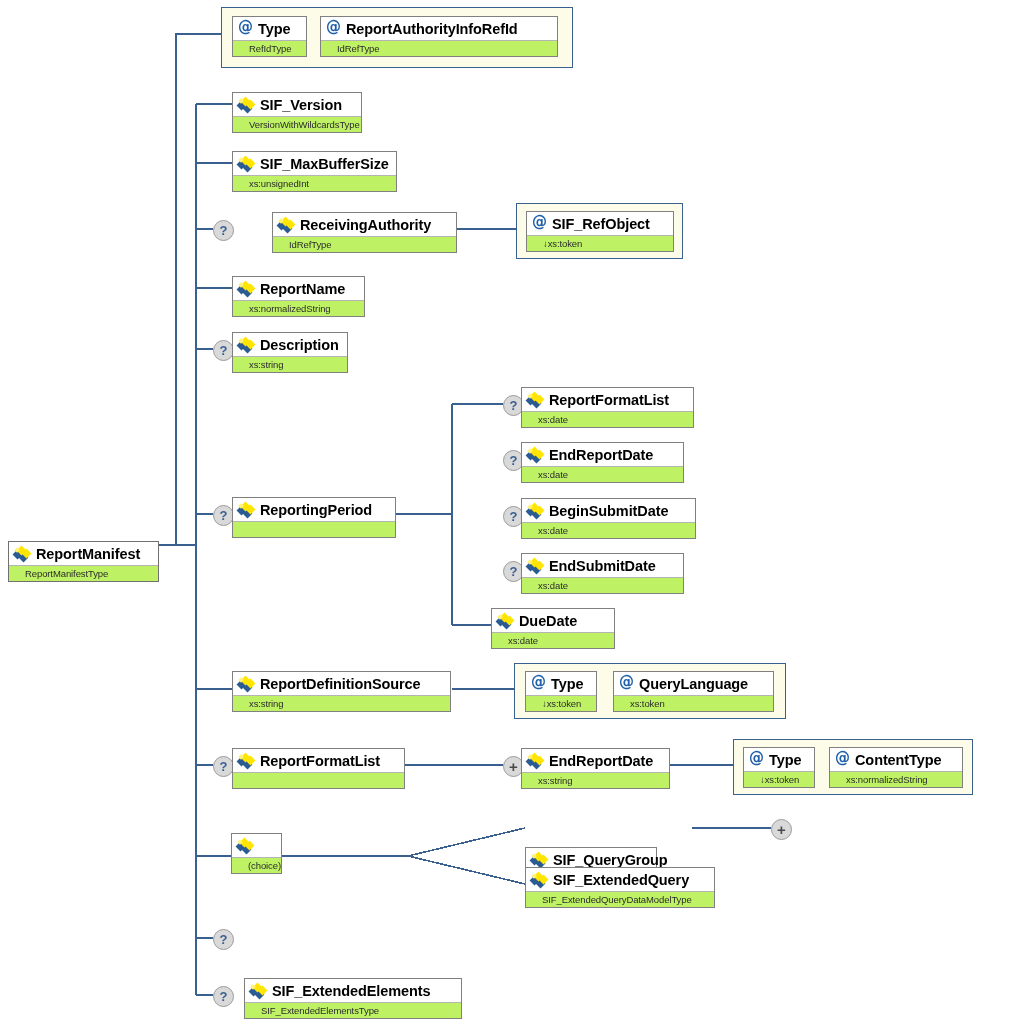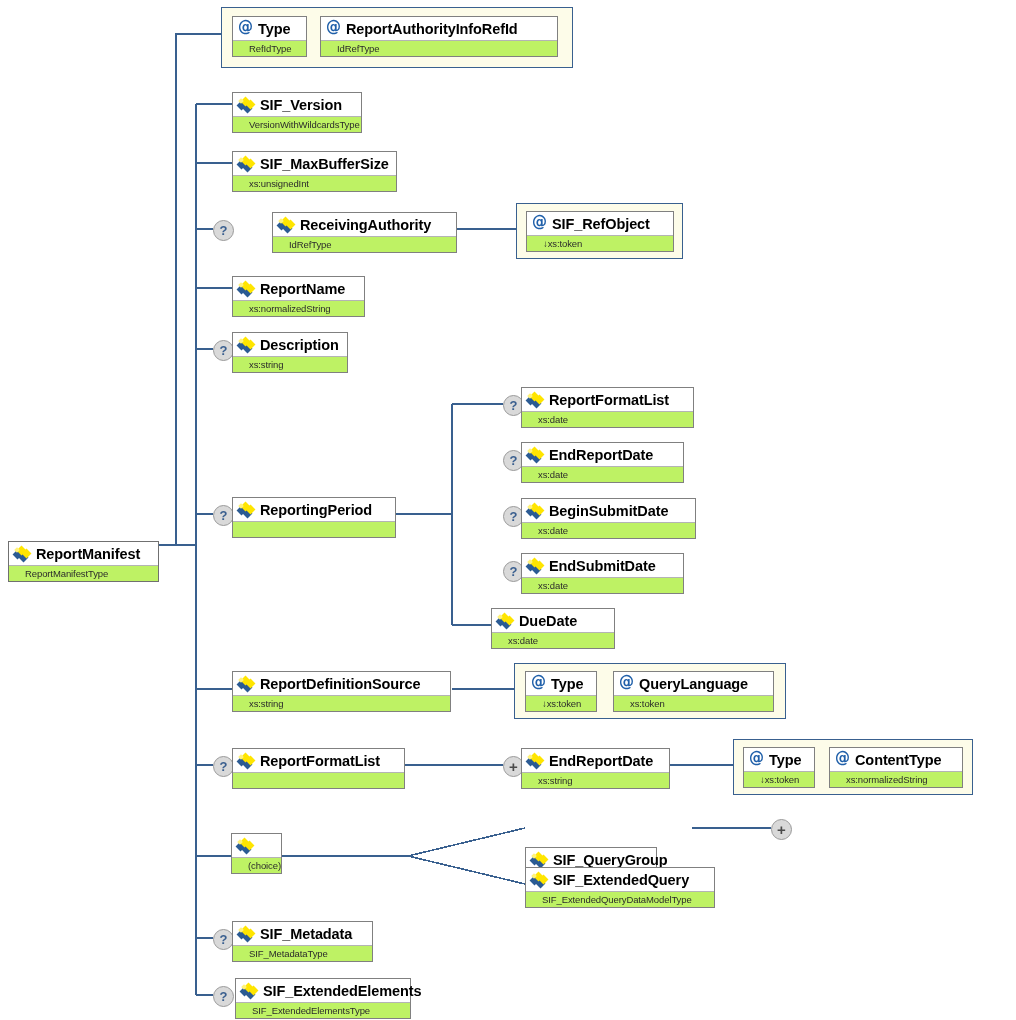--- a/index.html
+++ b/index.html
@@ -477,38 +477,23 @@
           <i class="y3"></i>
         </span>
       <span class="name">SIF_ExtendedQuery</span>
     </div>
     <div class="typebar">
       <span class="type">SIF_ExtendedQueryDataModelType</span>
     </div>
   </div>
 
   <div class="occ" style="left:213px;top:929px;">?</div>
-  <div class="node" style="left:232px;top:921px;width:141px;">
-    <div class="title">
-      <span class="ico">
-          <i class="b1"></i>
-          <i class="b2"></i>
-          <i class="y1"></i>
-          <i class="y2"></i>
-          <i class="y3"></i>
-        </span>
-      <span class="name">SIF_Metadata</span>
-    </div>
-    <div class="typebar">
-      <span class="type">SIF_MetadataType</span>
-    </div>
-  </div>
 
   <div class="occ" style="left:213px;top:986px;">?</div>
-  <div class="node" style="left:235px;top:978px;width:176px;">
+  <div class="node" style="left:244px;top:978px;width:218px;">
     <div class="title">
       <span class="ico">
           <i class="b1"></i>
           <i class="b2"></i>
           <i class="y1"></i>
           <i class="y2"></i>
           <i class="y3"></i>
         </span>
       <span class="name">SIF_ExtendedElements</span>
     </div>

